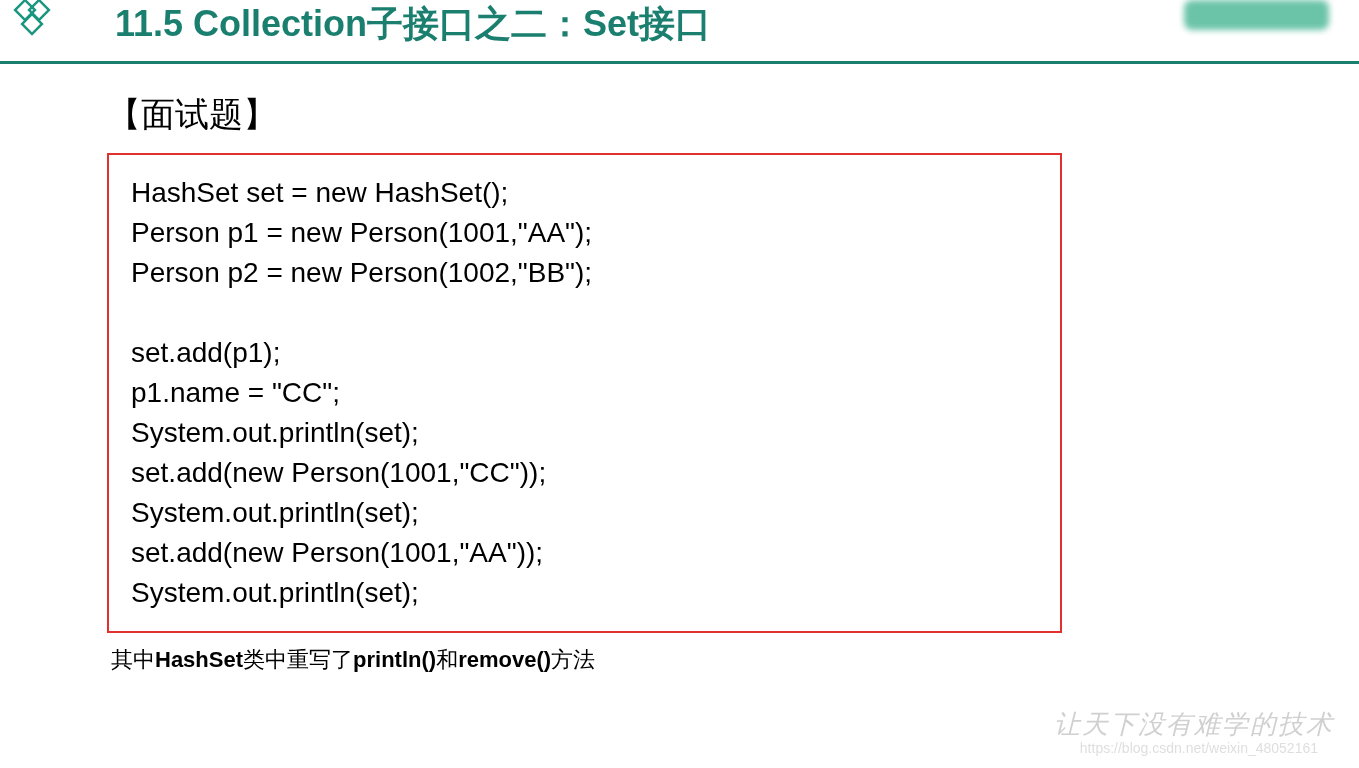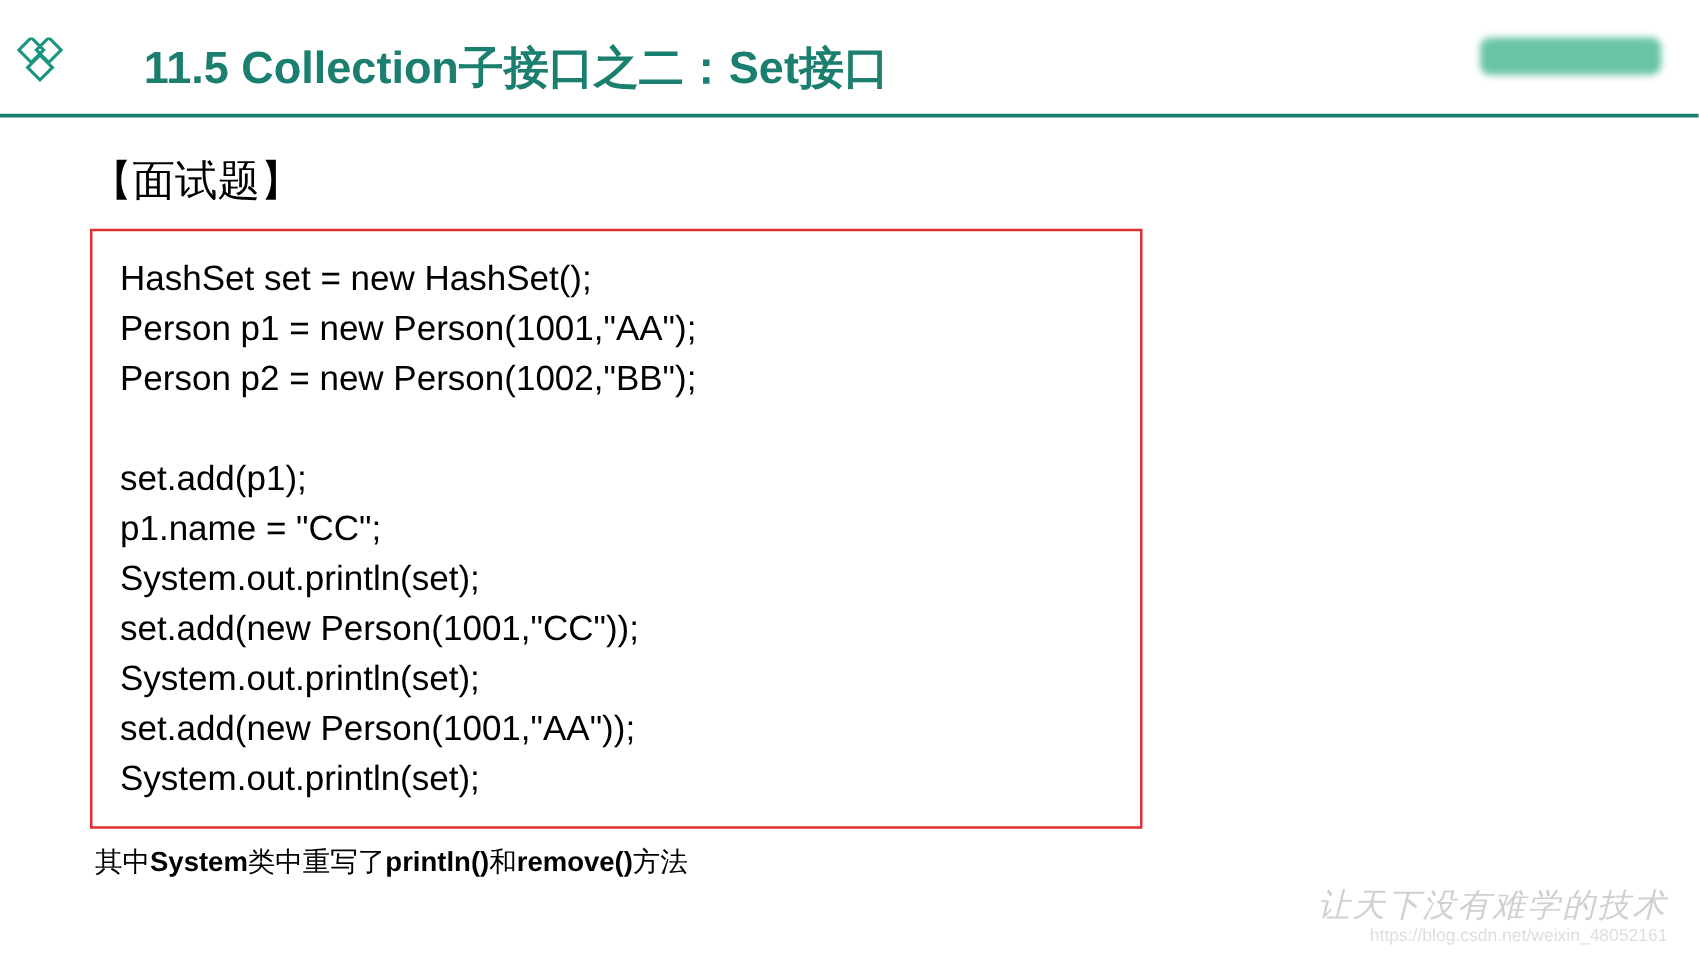--- a/index.html
+++ b/index.html
@@ -13,21 +13,20 @@
       background: #ffffff;
       font-family: Arial, "Microsoft YaHei", sans-serif;
       position: relative;
       overflow: hidden;
     }
     .header-row {
       display: flex;
       align-items: center;
       padding: 0 0 10px 0;
       position: relative;
-      margin-top: 30px;
     }
     .logo-icon {
       position: absolute;
       left: 10px;
       top: 0;
       width: 42px;
       height: 42px;
     }
     .page-title {
       font-size: 36px;
@@ -45,33 +44,33 @@
       border-radius: 8px;
       filter: blur(3px);
     }
     .divider {
       width: 100%;
       height: 3px;
       background: #1a7f6f;
       margin-top: 2px;
     }
     .content {
-      padding: 28px 120px 0 72px;
+      padding: 28px 120px 0 107px;
     }
     .section-title {
       font-size: 34px;
       font-weight: normal;
       color: #000;
       font-family: "SimSun", "宋体", serif;
       margin-bottom: 6px;
     }
     .code-box {
       border: 2px solid #e03030;
       padding: 18px 22px 18px 22px;
-      width: 842px;
+      width: 955px;
       margin-top: 15px;
     }
     .code-line {
       font-size: 28px;
       line-height: 40px;
       color: #000;
       font-family: Arial, sans-serif;
       white-space: pre;
     }
     .code-blank {
@@ -92,21 +91,21 @@
       right: 25px;
       bottom: 26px;
       font-size: 26px;
       color: rgba(120, 120, 120, 0.35);
       font-family: "KaiTi", "STKaiti", serif;
       font-style: italic;
       letter-spacing: 2px;
     }
     .watermark-url {
       position: absolute;
-      right: 25px;
+      right: 41px;
       bottom: 12px;
       font-size: 14px;
       color: rgba(160, 160, 160, 0.35);
       font-family: Arial, sans-serif;
     }
   </style>
 </head>
 <body>
 
 <div class="header-row">
@@ -135,18 +134,18 @@
     <div class="code-line">set.add(p1);</div>
     <div class="code-line">p1.name = "CC";</div>
     <div class="code-line">System.out.println(set);</div>
     <div class="code-line">set.add(new Person(1001,"CC"));</div>
     <div class="code-line">System.out.println(set);</div>
     <div class="code-line">set.add(new Person(1001,"AA"));</div>
     <div class="code-line">System.out.println(set);</div>
   </div>
 
   <div class="footer-note">
-    <span>其中</span><span class="bold">System</span><span>类中重写了</span><span class="bold">println()</span><span>和</span><span class="bold">remove()</span><span>方法</span>
+    <span>其中</span><span class="bold">HashSet</span><span>类中重写了</span><span class="bold">println()</span><span>和</span><span class="bold">remove()</span><span>方法</span>
   </div>
 </div>
 
 <div class="watermark-text">让天下没有难学的技术</div>
 <div class="watermark-url">https://blog.csdn.net/weixin_48052161</div>
 
 </body></html>

